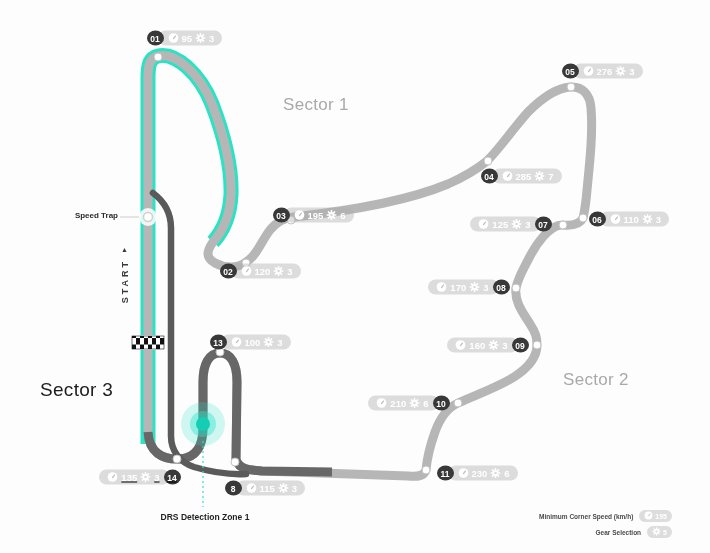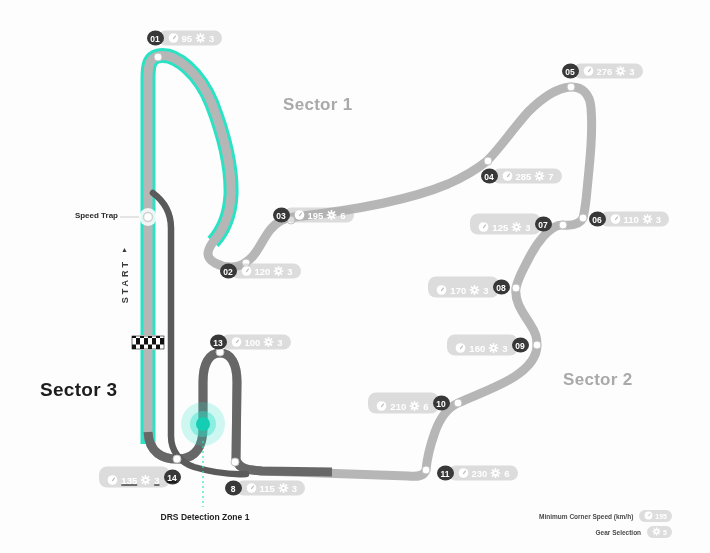--- a/index.html
+++ b/index.html
@@ -2,21 +2,21 @@
 <html><head>
 <meta charset="utf-8">
 <style>
   html,body{margin:0;padding:0;background:#fdfdfd;}
   body{width:710px;height:553px;position:relative;overflow:hidden;
        font-family:"Liberation Sans",sans-serif;}
   #stage{position:absolute;inset:0;}
   svg.track{position:absolute;left:0;top:0;}
 
   
-  .sector-label{position:absolute;font-weight:bold;color:#a9a9a9;font-size:17px;letter-spacing:.3px;}
+  .sector-label{position:absolute;font-weight:normal;color:#a9a9a9;font-size:17px;letter-spacing:.3px;}
   .sector-label.dark{color:#1d1d1d;font-size:19px;}
 
   
   .speed-trap{position:absolute;font-size:8px;font-weight:bold;color:#2b2b2b;
               text-align:right;width:50px;}
 
   
   .start-word{position:absolute;writing-mode:vertical-rl;transform:rotate(180deg);
               font-size:9px;font-weight:bold;color:#3a3a3a;letter-spacing:3px;}
   .start-arrow{position:absolute;font-size:7px;color:#3a3a3a;}
@@ -30,21 +30,21 @@
        border:1.5px solid #c2c2c2;transform:translate(-50%,-50%);z-index:12;box-sizing:border-box;}
 
   
   .badge{position:absolute;display:flex;align-items:center;z-index:30;transform:translateY(-50%);}
   .badge .num{width:17px;height:15px;border-radius:50%;background:#383838;color:#fff;
               font-size:8.5px;font-weight:bold;display:flex;align-items:center;justify-content:center;
               z-index:2;flex:none;}
   .badge .pill{display:flex;align-items:center;gap:3px;height:15px;border-radius:8px;
                background:rgba(173,173,173,.42);color:#fff;font-size:9.5px;font-weight:bold;z-index:1;}
   .badge.right .pill{margin-left:-6px;padding:0 8px 0 10px;justify-content:space-between;}
-  .badge.left  .pill{margin-right:-6px;padding:6px 10px 0 8px;}
+  .badge.left  .pill{margin-right:-6px;padding:0 10px 0 8px;}
   .badge .pv{line-height:15px;}
 
   
   .legend{position:absolute;right:38px;top:510px;display:flex;flex-direction:column;gap:4px;z-index:40;}
   .legend-row{display:flex;align-items:center;justify-content:flex-end;gap:6px;}
   .legend-row .lab{font-size:6.5px;font-weight:bold;color:#4a4a4a;}
   .legend-pill{display:flex;align-items:center;gap:2px;height:12px;border-radius:6px;
                background:rgba(173,173,173,.40);padding:0 5px;color:#fff;font-size:7px;font-weight:bold;}
 </style>
 </head>

